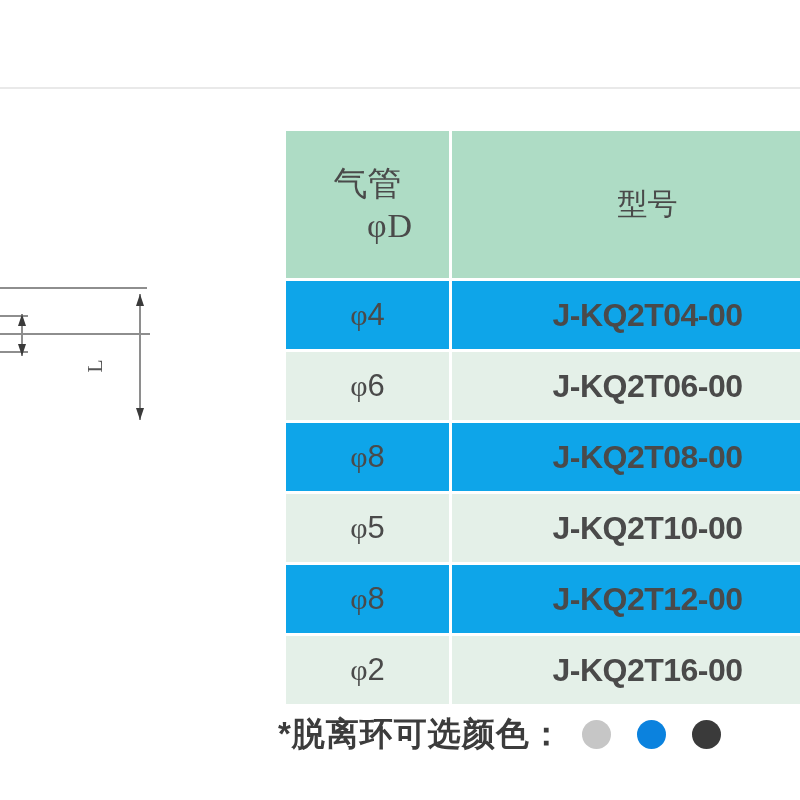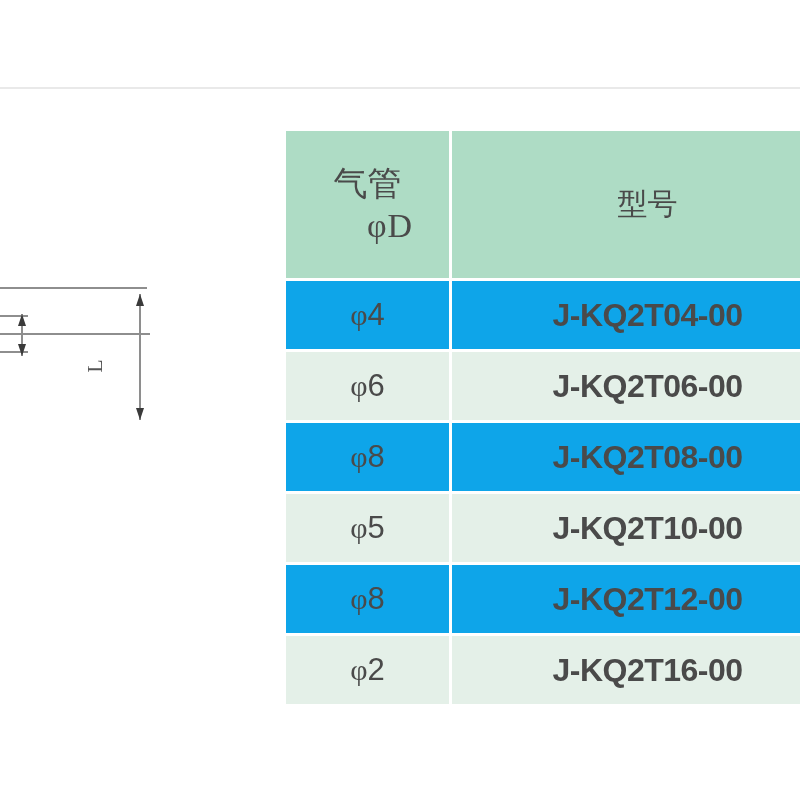--- a/index.html
+++ b/index.html
@@ -221,14 +221,22 @@
           <td class="cell-dia"><span class="phi">φ</span><span>8</span></td>
           <td class="cell-model">J-KQ2T12-00</td>
         </tr>
         <tr>
           <td class="cell-dia"><span class="phi">φ</span><span>2</span></td>
           <td class="cell-model">J-KQ2T16-00</td>
         </tr>
       </tbody>
   </table>
 
+  <div class="footnote">
+    <span class="footnote-text">*脱离环可选颜色：</span>
+    <span class="swatches">
+        <span class="swatch" style="background: rgb(198, 198, 198);"></span>
+        <span class="swatch" style="background: rgb(11, 130, 222);"></span>
+        <span class="swatch" style="background: rgb(58, 58, 58);"></span>
+      </span>
+  </div>
 
 </div>
 
 </body></html>

